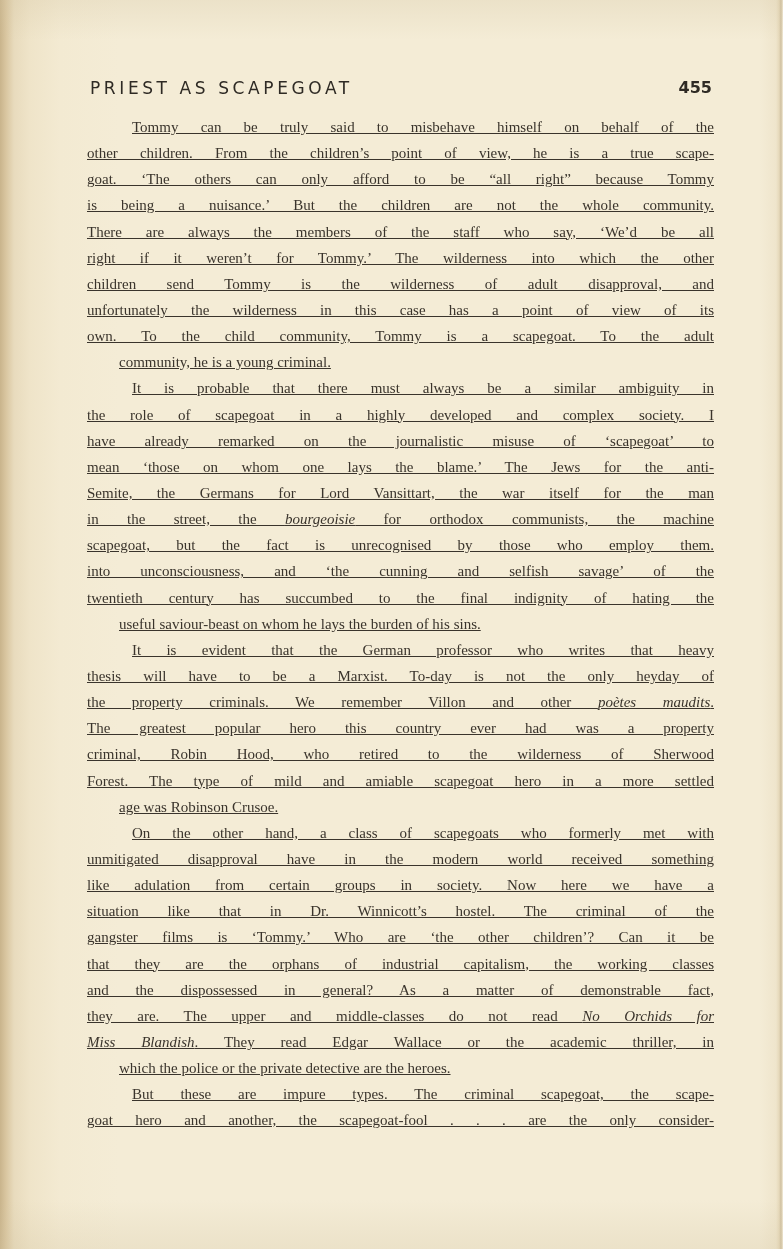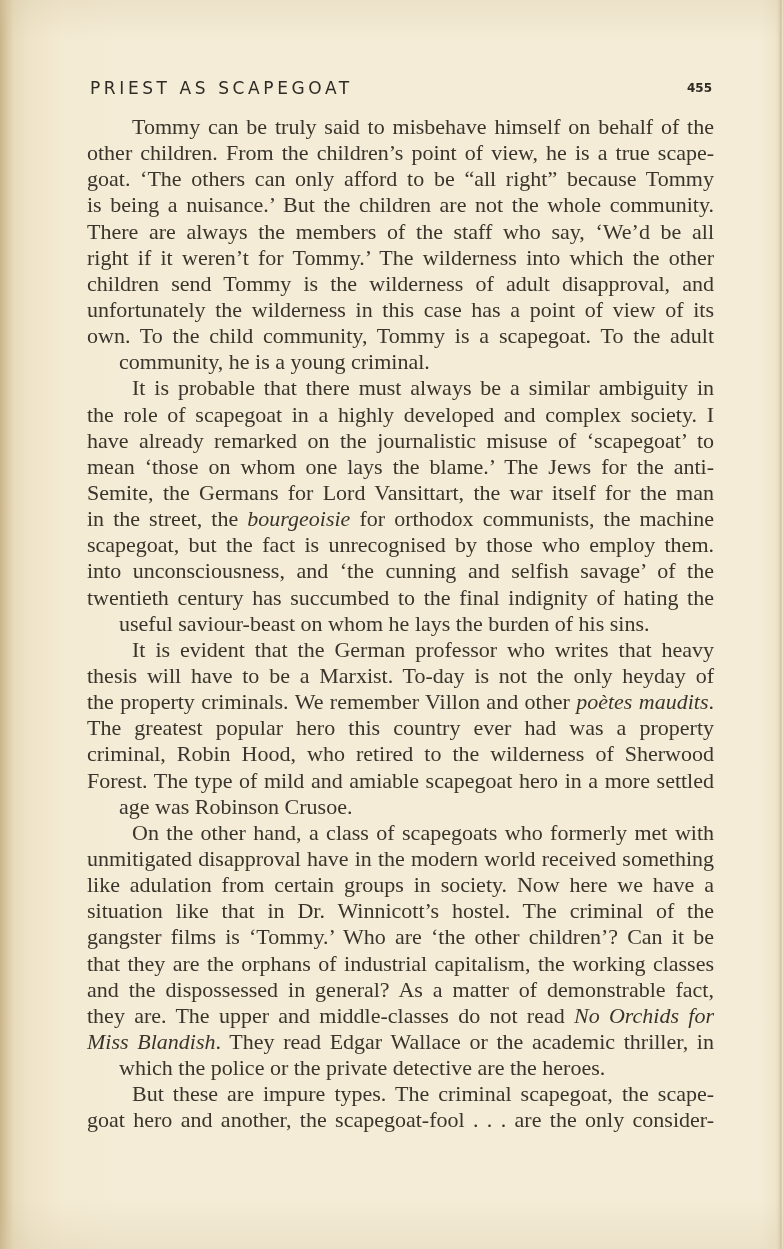--- a/index.html
+++ b/index.html
@@ -46,34 +46,35 @@
     font-size: 17px;
     letter-spacing: 3.6px;
     color: #2e2a24;
     line-height: 24px;
   }
   .head-folio {
     position: absolute;
     right: 0;
     top: 0;
     font-family: "DejaVu Sans", sans-serif;
-    font-size: 12px;
+    font-size: 16px;
     font-weight: bold;
     color: #2e2a24;
     line-height: 24px;
   }
   .body-text {
     position: absolute;
     left: 87px;
     top: 114px;
     width: 627px;
     font-family: "Liberation Serif", serif;
-    font-size: 22px;
+    font-size: 15px;
     line-height: 26.15px;
     color: #3a342c;
+    text-decoration: underline;
   }
   .line {
     display: block;
     white-space: nowrap;
     text-align: justify;
     text-align-last: justify;
     height: 26.15px;
   }
   .line.last {
     text-align-last: left;

